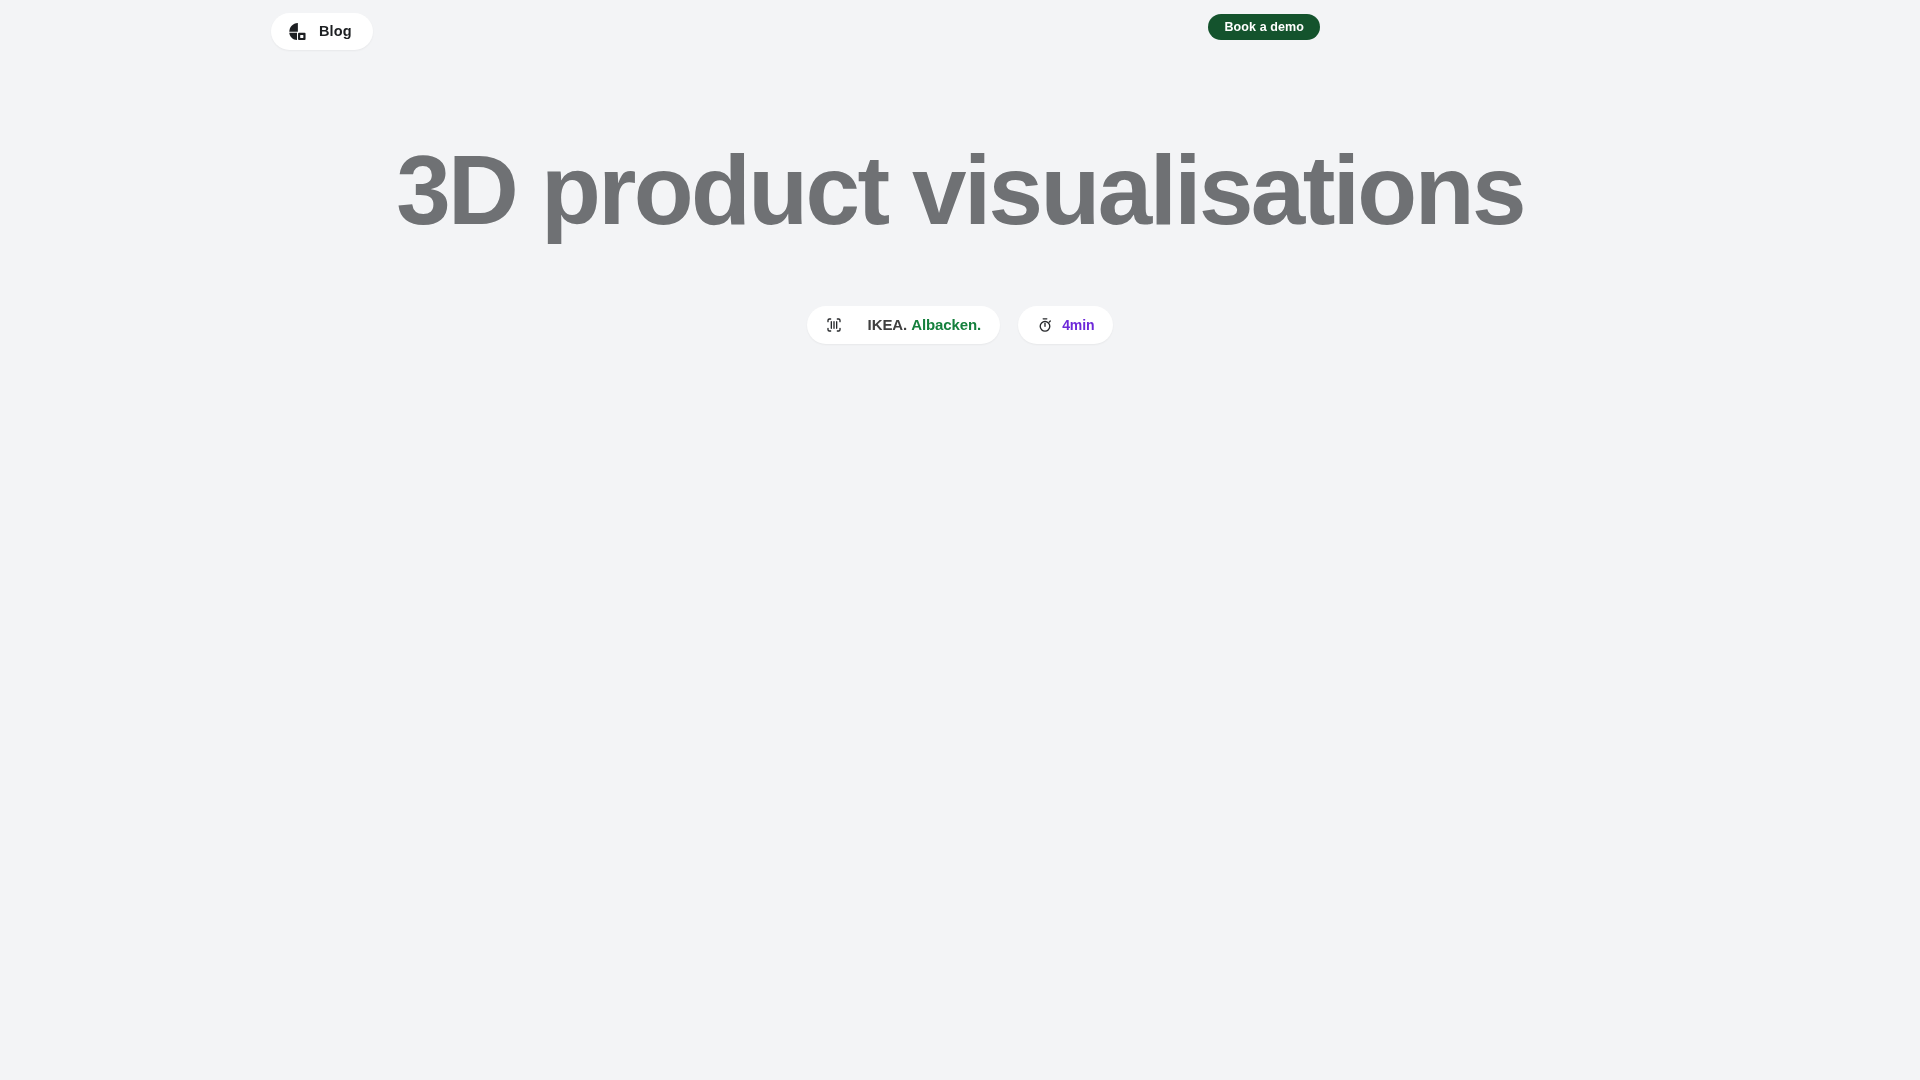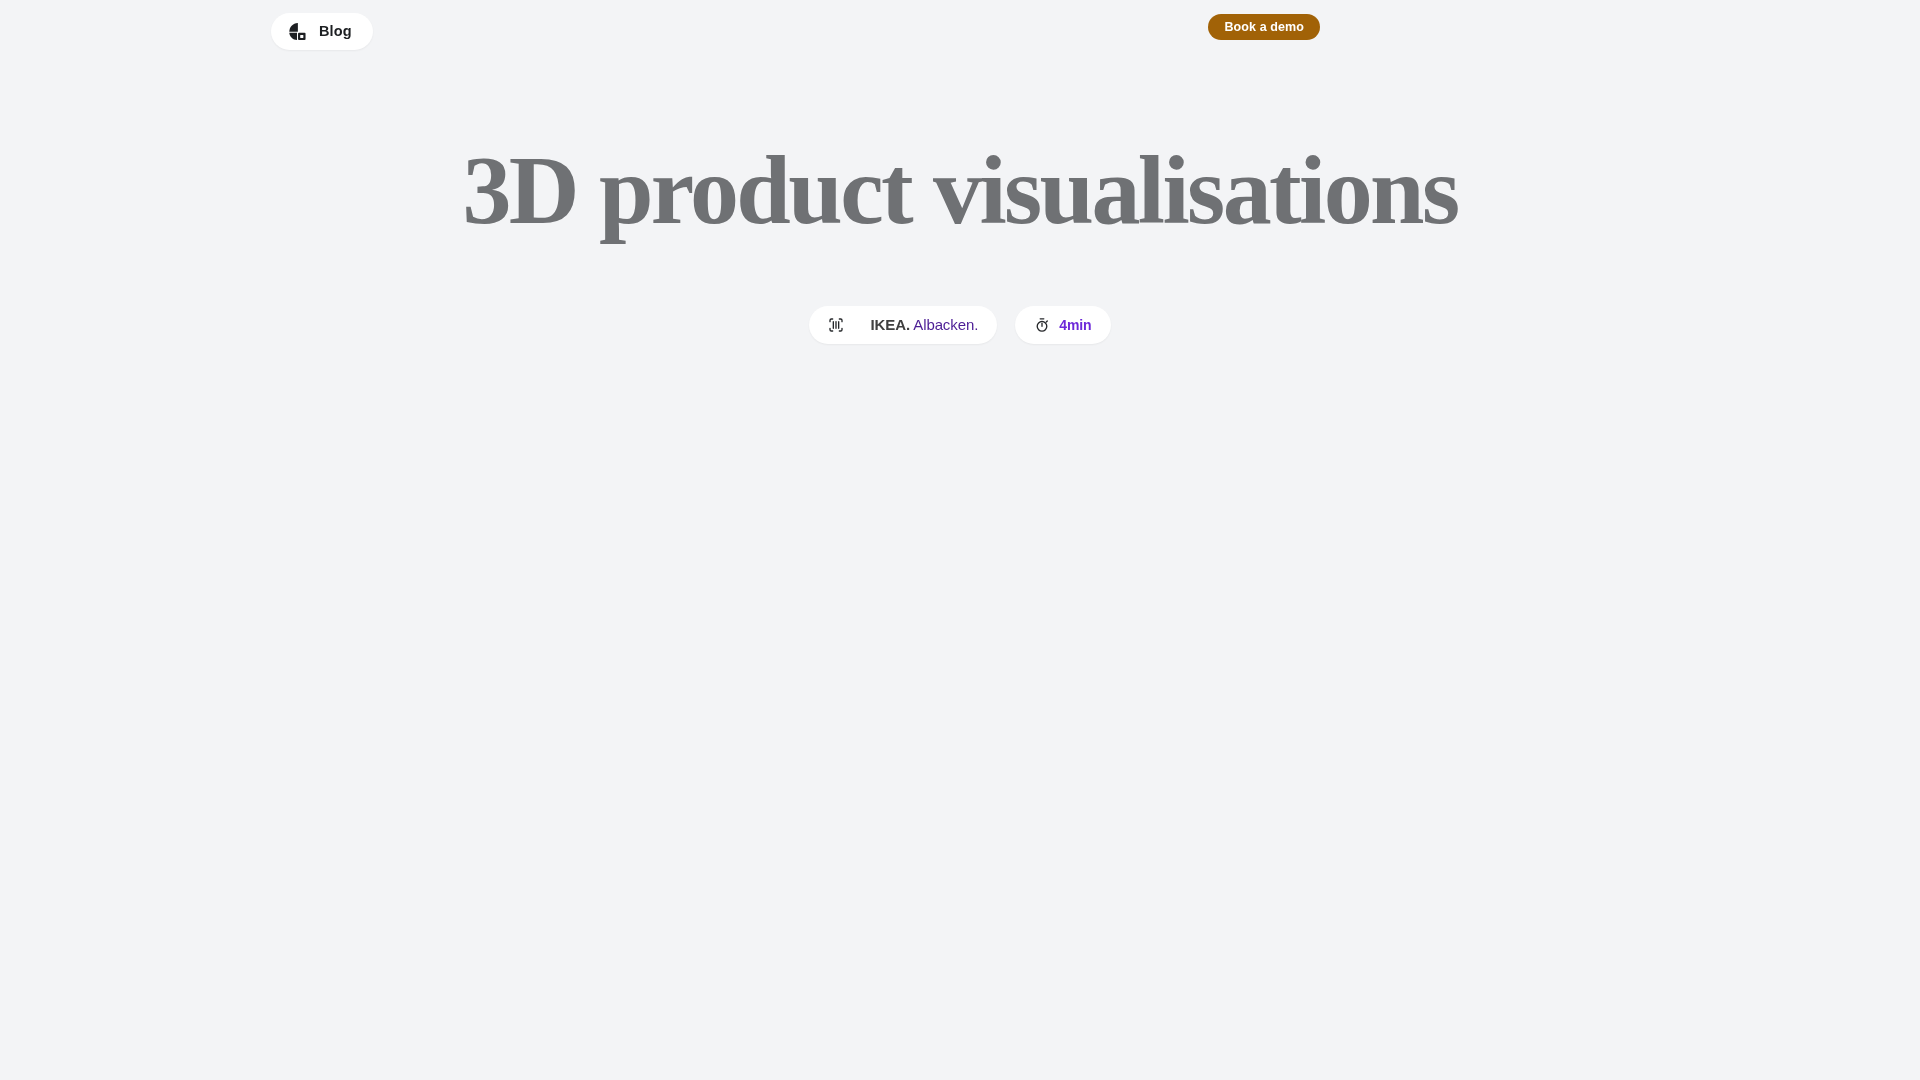--- a/index.html
+++ b/index.html
@@ -59,21 +59,21 @@
   }
 
   .demo-btn {
     position: absolute;
     right: 254px;
     top: 14px;
     height: 26px;
     display: flex;
     align-items: center;
     padding: 0 16px;
-    background: #a16207;
+    background: #14532d;
     color: #ffffff;
     border: none;
     border-radius: 999px;
     font-family: "Liberation Sans", sans-serif;
     font-size: 12.5px;
     font-weight: 700;
     letter-spacing: 0.1px;
     line-height: 1;
     white-space: nowrap;
     cursor: pointer;
@@ -87,21 +87,20 @@
     width: 1920px;
     text-align: center;
   }
 
   .headline {
     margin-top: 140px;
     font-size: 98px;
     font-weight: 700;
     letter-spacing: -2.6px;
     line-height: 1.04;
-    font-family: Liberation Serif, serif;
   }
 
   .headline .line-1 {
     display: block;
     color: #6f7174;
   }
 
   .headline .line-2 {
     display: block;
     color: #26282b;
@@ -137,21 +136,21 @@
     color: #26282b;
   }
 
   .badge-text {
     font-size: 15px;
     line-height: 1;
     letter-spacing: -0.1px;
   }
 
   .badge-text .strong { font-weight: 700; color: #404040; padding-left: 17px; }
-  .badge-text .muted  { font-weight: 400; color: #4c1d95; }
+  .badge-text .muted  { font-weight: 700; color: #15803d; }
 
   .badge-value {
     font-size: 14px;
     font-weight: 700;
     color: #6d28d9;
     line-height: 1;
     letter-spacing: -0.1px;
   }
 </style>
 </head>

